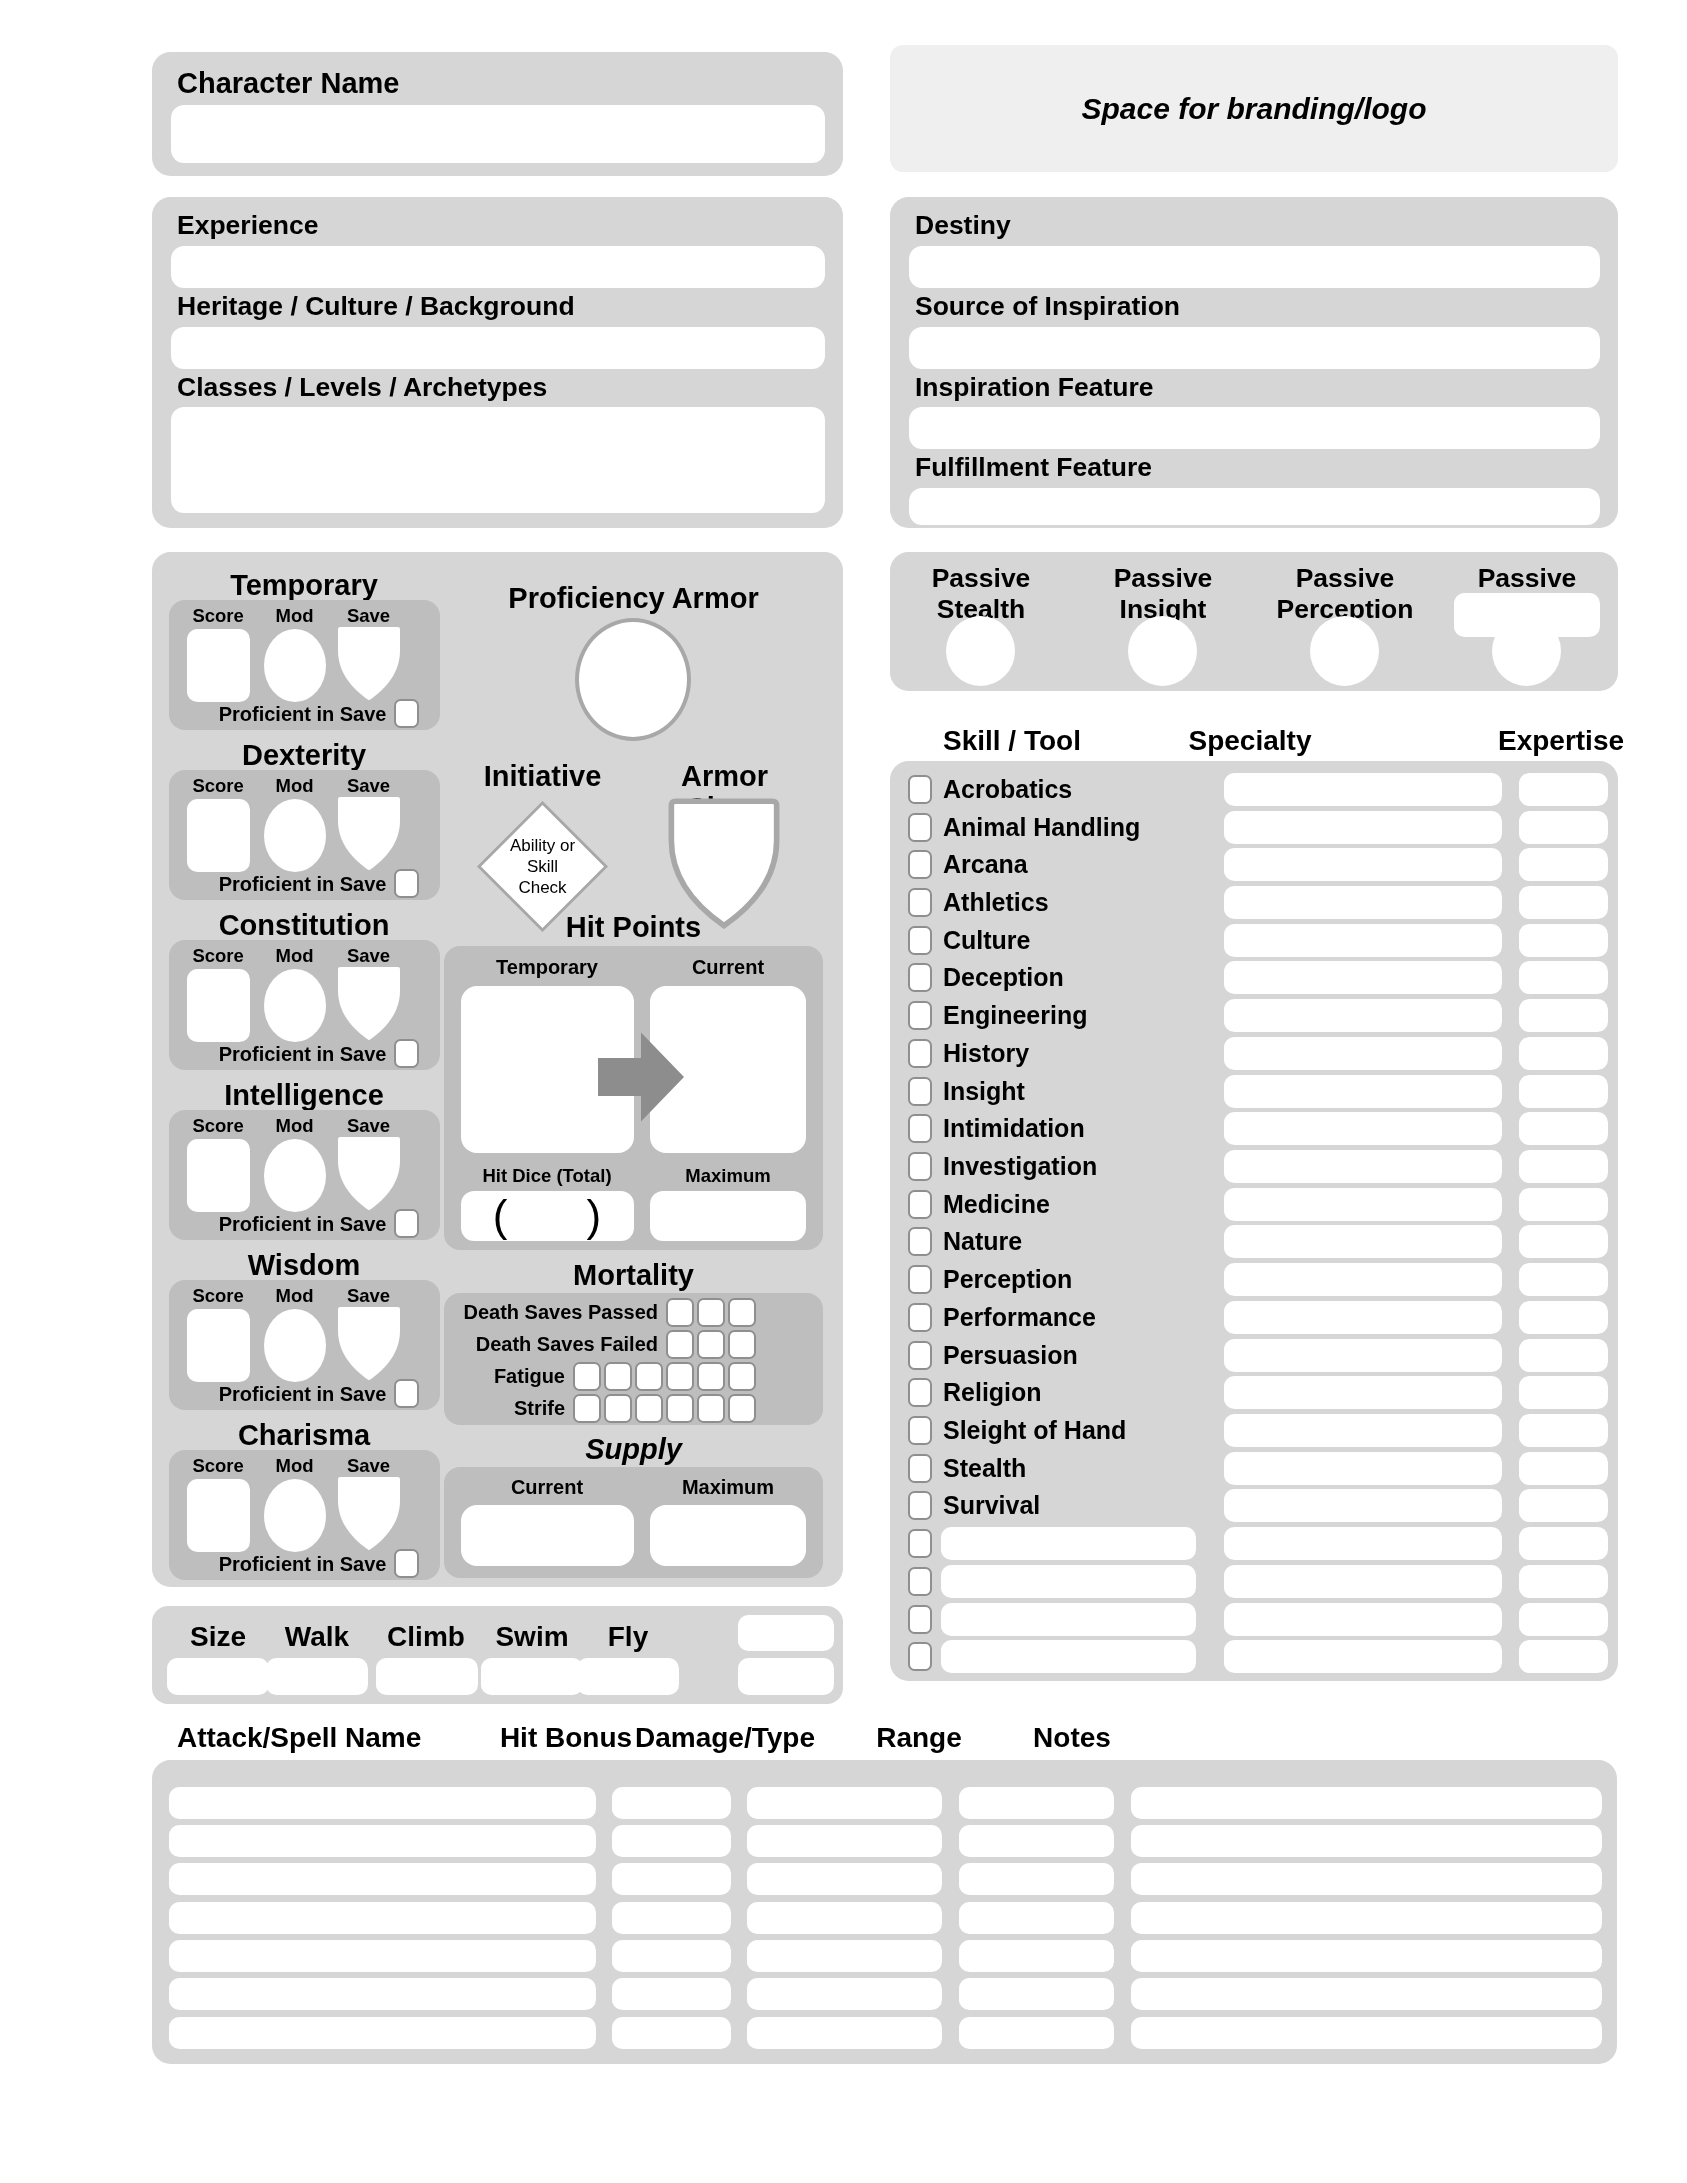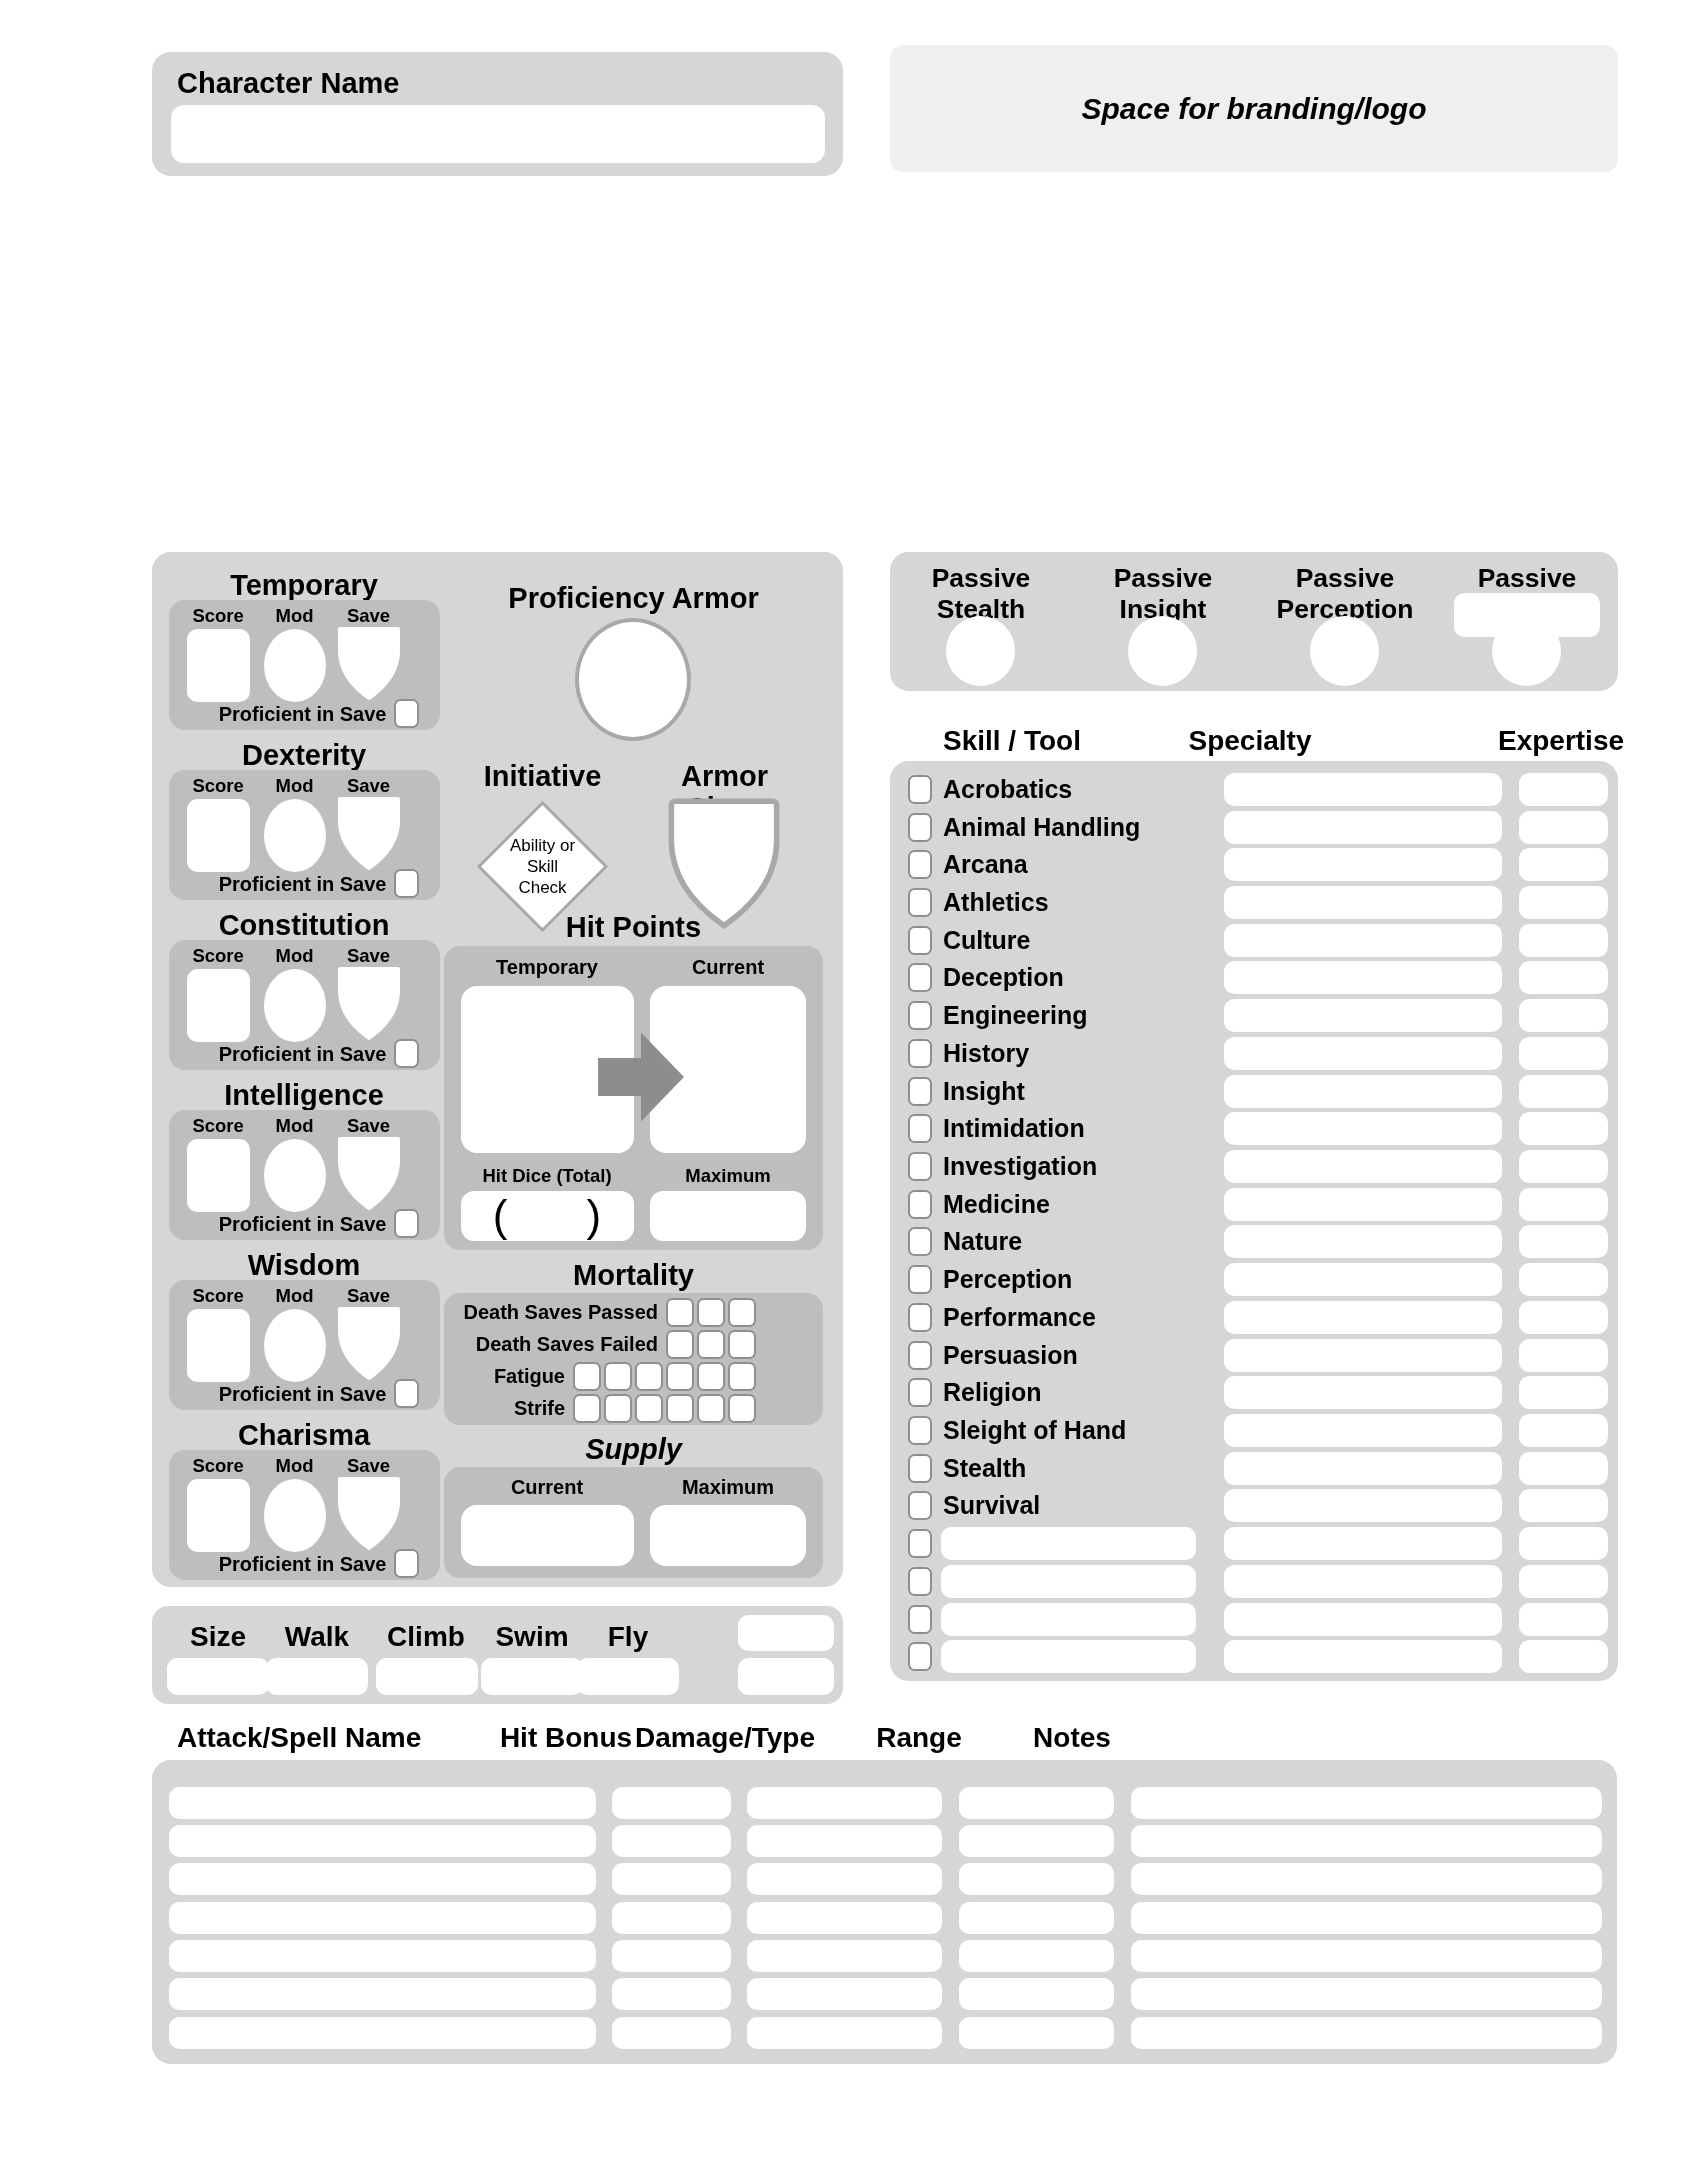--- a/index.html
+++ b/index.html
@@ -48,21 +48,39 @@
 
   <div class="panel" style="left:152px;top:52px;width:691px;height:124px;">
     <div class="lbl t44" style="left:25px;top:14.6px;">Character Name</div>
     <div class="box" style="left:18.5px;top:53px;width:654px;height:58px;"></div>
   </div>
 
   <div class="branding" style="left:890px;top:45px;width:728px;height:127px;">
     <span>Space for branding/logo</span>
   </div>
 
-
+  <div class="panel" style="left:152px;top:197px;width:691px;height:331px;">
+    <div class="lbl t40" style="left:25px;top:13.2px;">Experience</div>
+    <div class="box" style="left:18.5px;top:49px;width:654px;height:42px;"></div>
+    <div class="lbl t40" style="left:25px;top:94px;">Heritage / Culture / Background</div>
+    <div class="box" style="left:18.5px;top:130px;width:654px;height:42px;"></div>
+    <div class="lbl t40" style="left:25px;top:175px;">Classes / Levels / Archetypes</div>
+    <div class="box" style="left:18.5px;top:210px;width:654px;height:106px;"></div>
+  </div>
+
+  <div class="panel" style="left:890px;top:197px;width:728px;height:331px;">
+    <div class="lbl t40" style="left:25px;top:13.2px;">Destiny</div>
+    <div class="box" style="left:18.5px;top:49px;width:691px;height:42px;"></div>
+    <div class="lbl t40" style="left:25px;top:94px;">Source of Inspiration</div>
+    <div class="box" style="left:18.5px;top:130px;width:691px;height:42px;"></div>
+    <div class="lbl t40" style="left:25px;top:175px;">Inspiration Feature</div>
+    <div class="box" style="left:18.5px;top:210px;width:691px;height:42px;"></div>
+    <div class="lbl t40" style="left:25px;top:255px;">Fulfillment Feature</div>
+    <div class="box" style="left:18.5px;top:291px;width:691px;height:37px;"></div>
+  </div>
 
   <div class="panel" style="left:152px;top:552px;width:691px;height:1035px;">
     <div id="ability-blocks">
         <div class="lbl t44 ctr" style="left: 16.5px; top: 16.5px; width: 271px;">Temporary</div>
         <div class="subpanel" style="left: 16.5px; top: 48px; width: 271px; height: 130px;">
           <div class="lbl t28 ctr" style="left: 6.6px; top: 5.3px; width: 86px;">Score</div>
           <div class="lbl t28 ctr" style="left: 83px; top: 5.3px; width: 86px;">Mod</div>
           <div class="lbl t28 ctr" style="left: 157px; top: 5.3px; width: 86px;">Save</div>
           <div class="box sm" style="left: 18.5px; top: 29px; width: 63px; height: 73px;"></div>
           <div class="ellipse" style="left: 95px; top: 29px; width: 62px; height: 73px;"></div>

